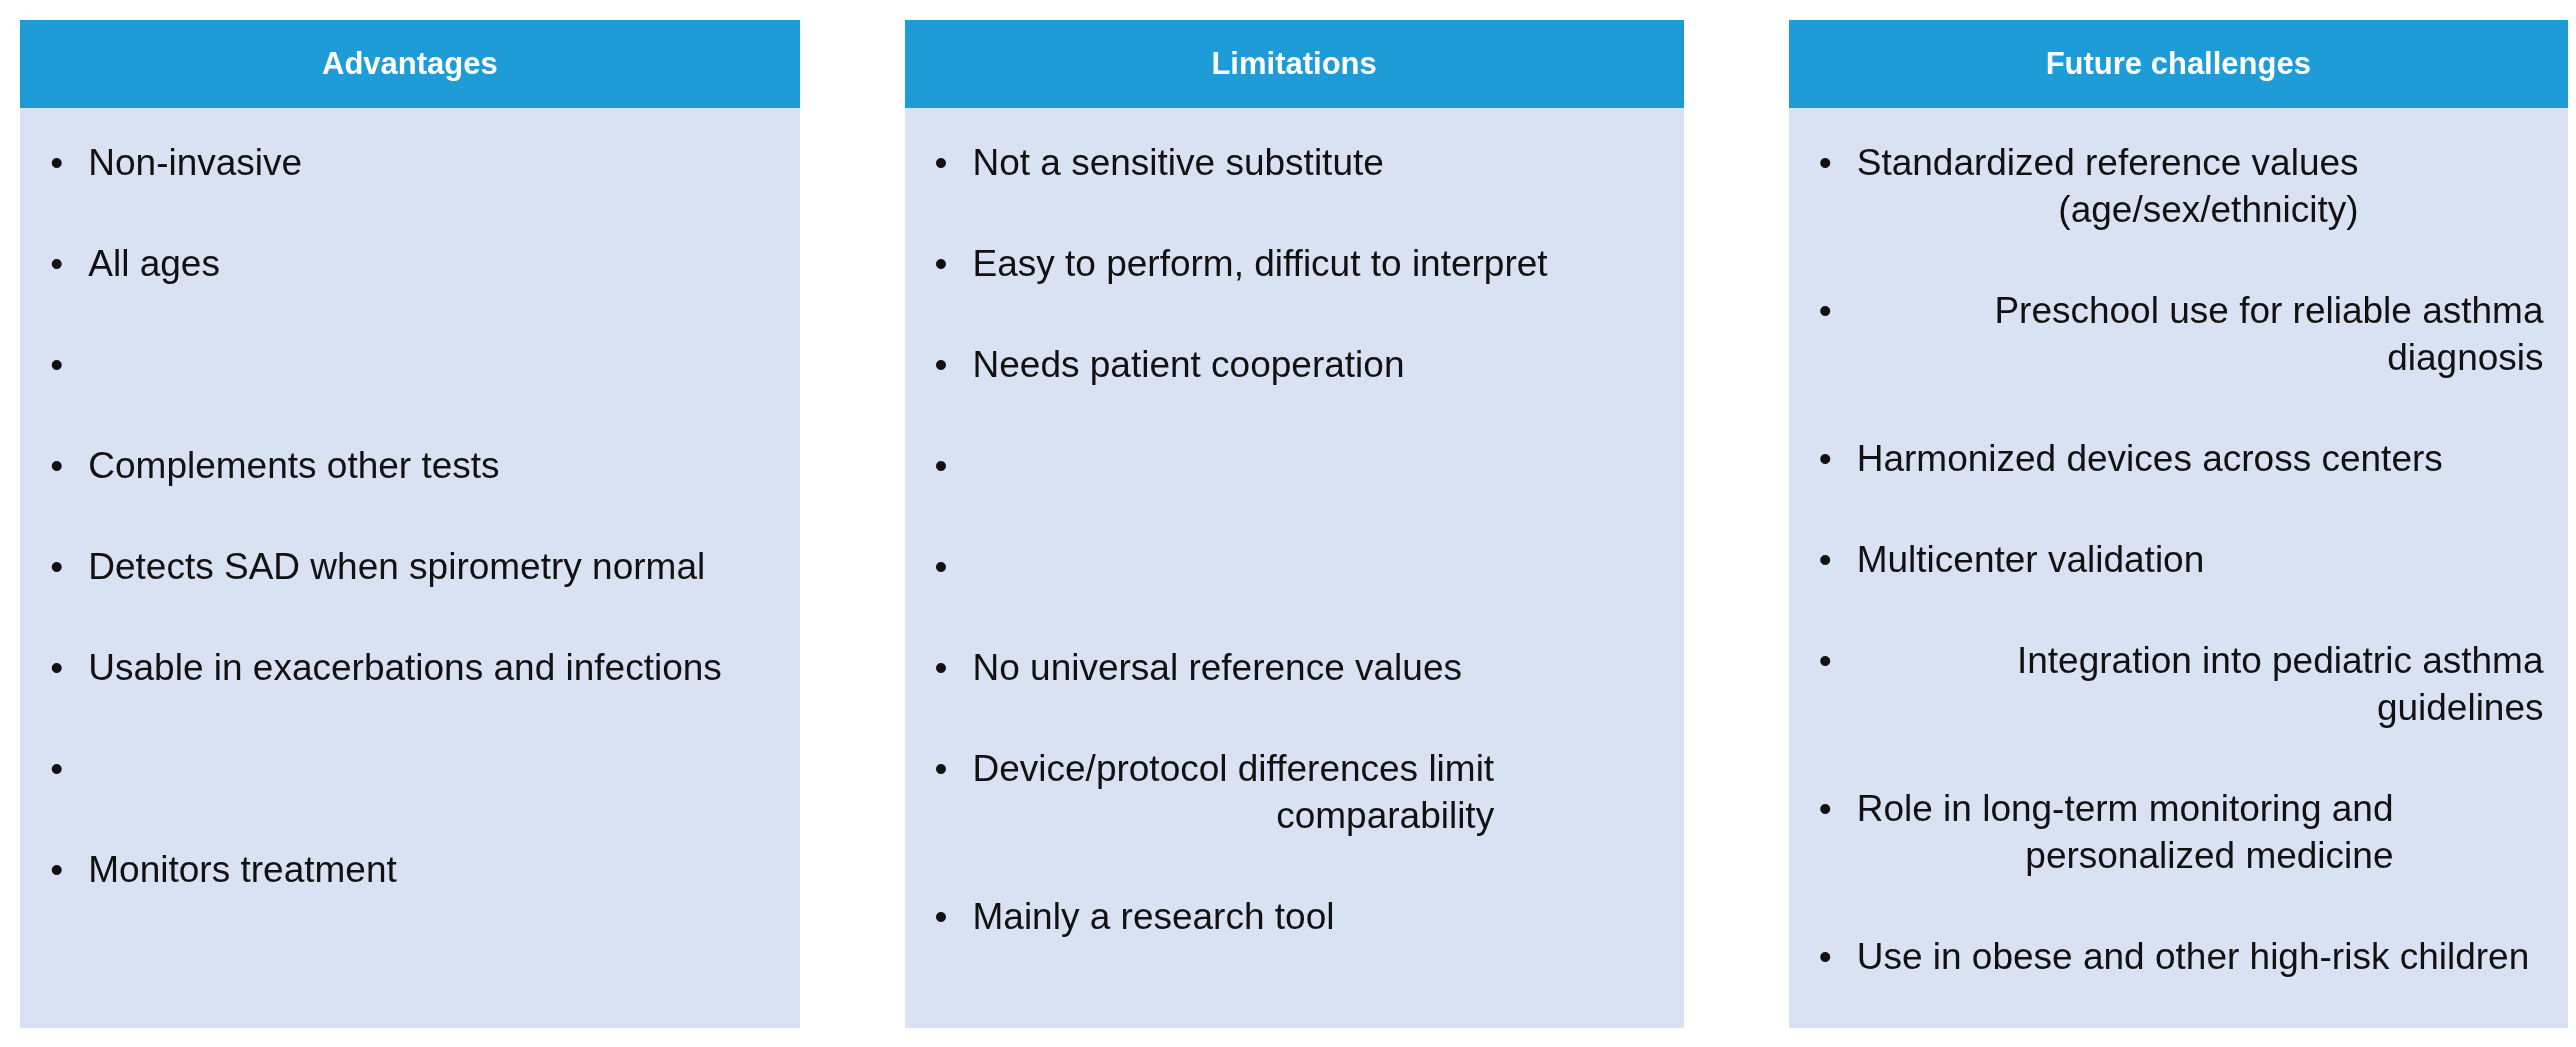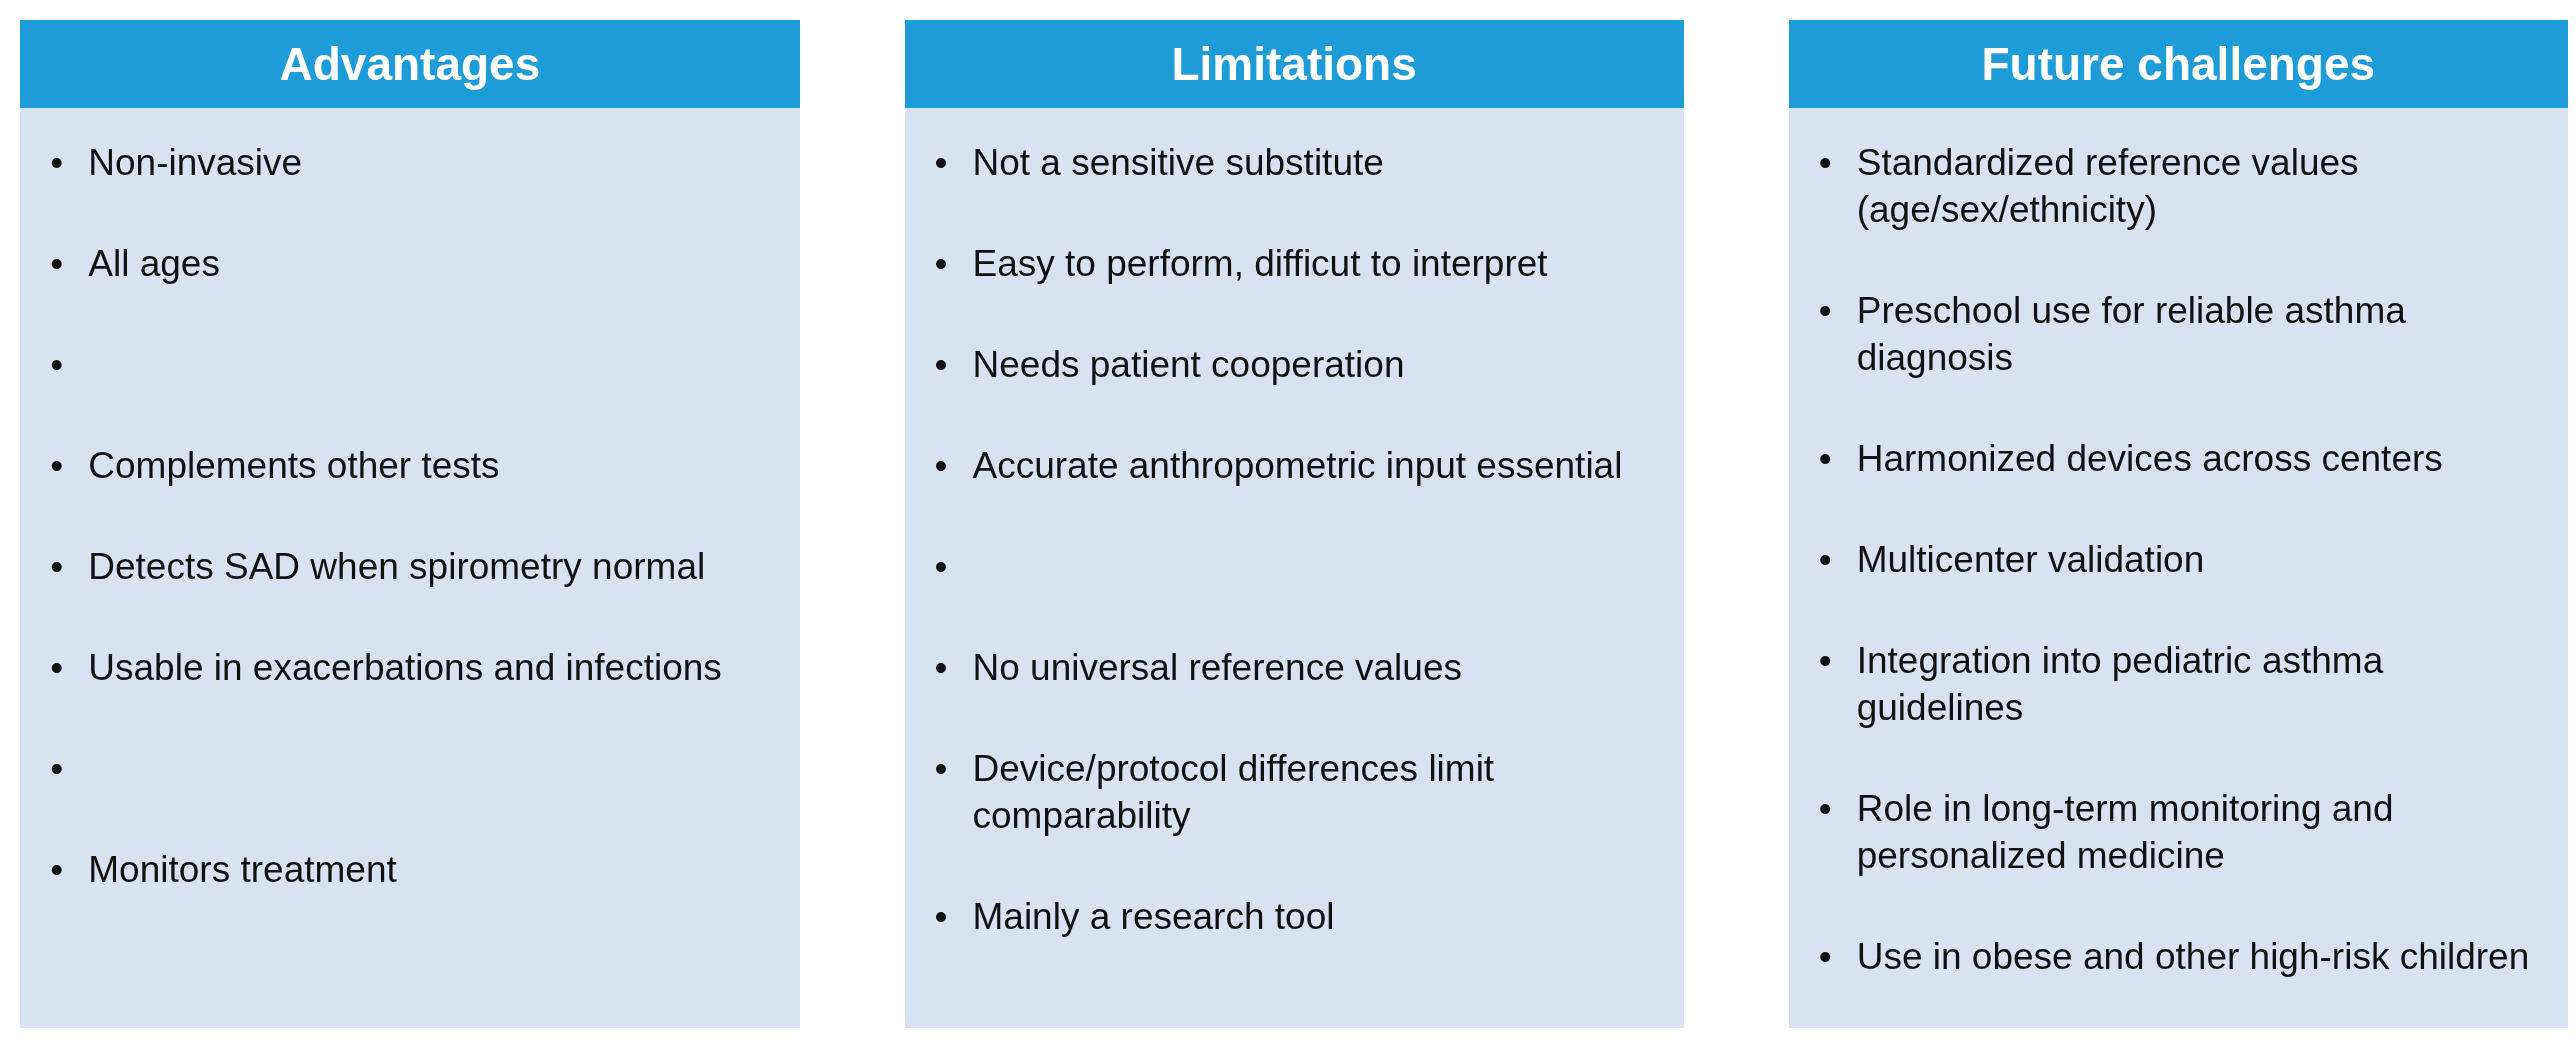--- a/index.html
+++ b/index.html
@@ -27,21 +27,21 @@
     flex: 1 1 0;
     height: 1008px;
     display: flex;
     flex-direction: column;
     overflow: hidden;
   }
   .panel-header {
     height: 88px;
     background: var(--header-bg, #1E9CD7);
     color: var(--header-text, #FFFFFF);
-    font-size: 46px;
+    font-size: 31px;
     font-weight: bold;
     display: flex;
     align-items: center;
     justify-content: center;
     flex: 0 0 auto;
     text-align: center;
   }
   .panel-body {
     flex: 1 1 auto;
     background: var(--panel-bg, #D9E2F3);
@@ -63,20 +63,21 @@
   li.list-item:last-child { margin-bottom: 0; }
   .dot {
     flex: 0 0 38px;
     width: 38px;
     text-align: left;
     font-size: 37px;
     line-height: 47px;
   }
   .item-text {
     white-space: pre-line;
+    text-align: right;
   }
 </style>
 </head>
 <body>
 
 <div class="canvas">
 
   <div class="panel">
     <div class="panel-header">Advantages</div>
     <div class="panel-body">
@@ -126,21 +127,20 @@
         <li class="list-item">
             <span class="dot">•</span>
             <span class="item-text">Easy to perform, difficut to interpret</span>
           </li>
         <li class="list-item">
             <span class="dot">•</span>
             <span class="item-text">Needs patient cooperation</span>
           </li>
         <li class="list-item">
             <span class="dot">•</span>
-            <span class="item-text">Accurate anthropometric input essential</span>
           </li>
         <li class="list-item">
             <span class="dot">•</span>
           </li>
         <li class="list-item">
             <span class="dot">•</span>
             <span class="item-text">No universal reference values</span>
           </li>
         <li class="list-item">
             <span class="dot">•</span>

